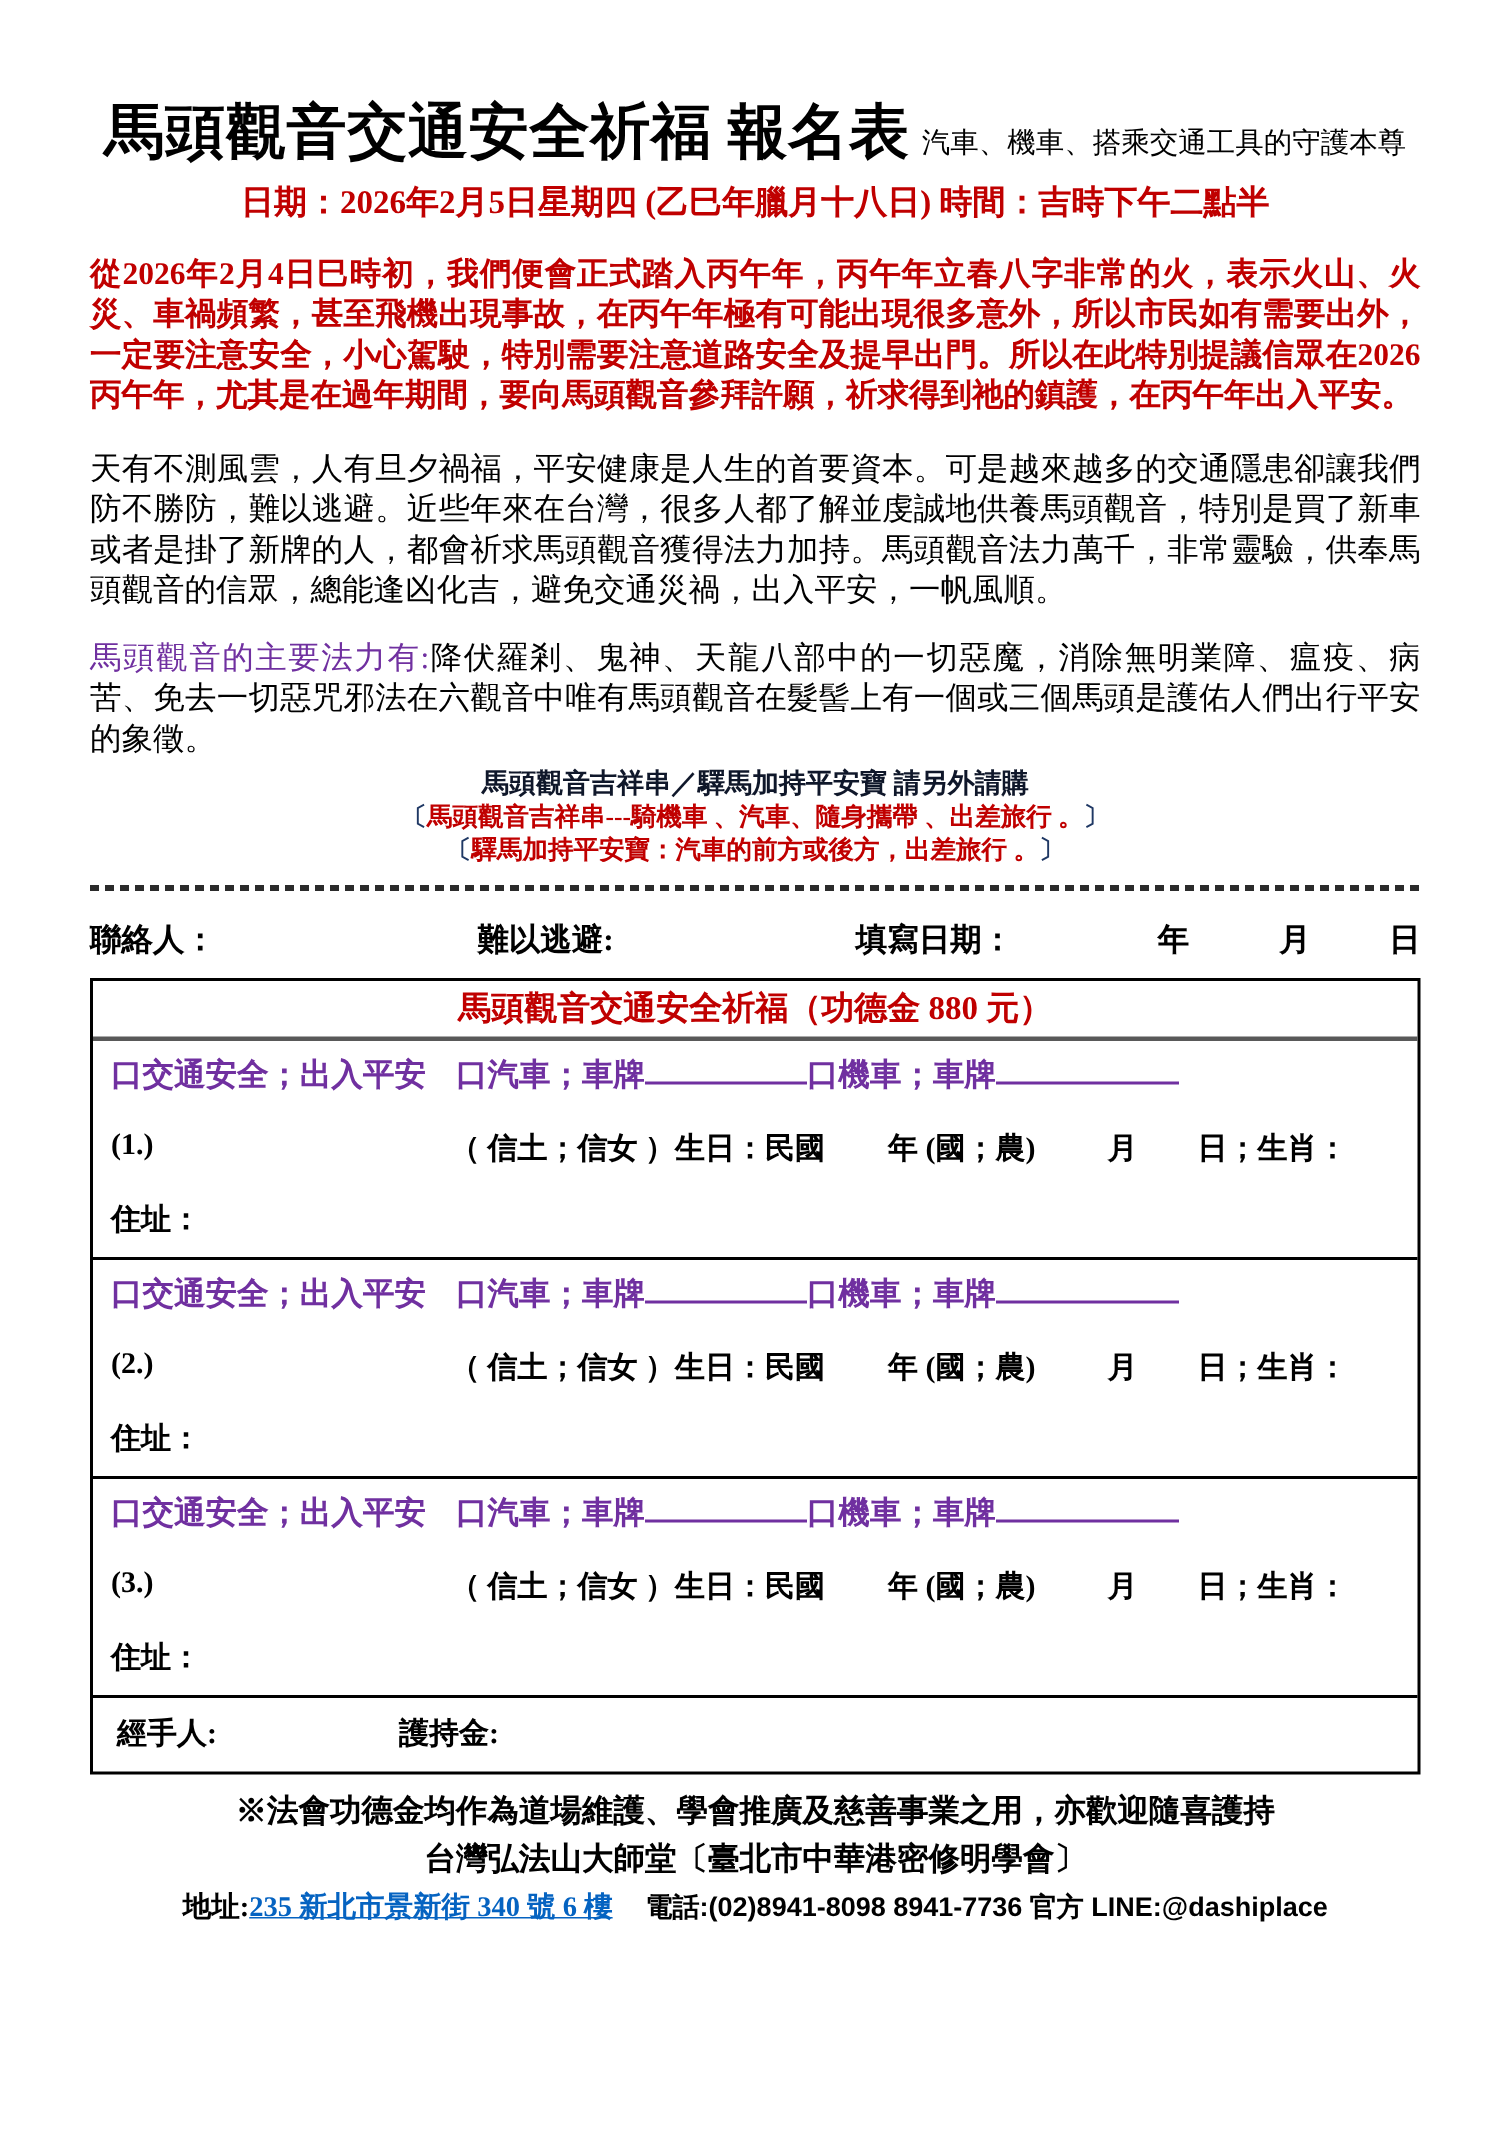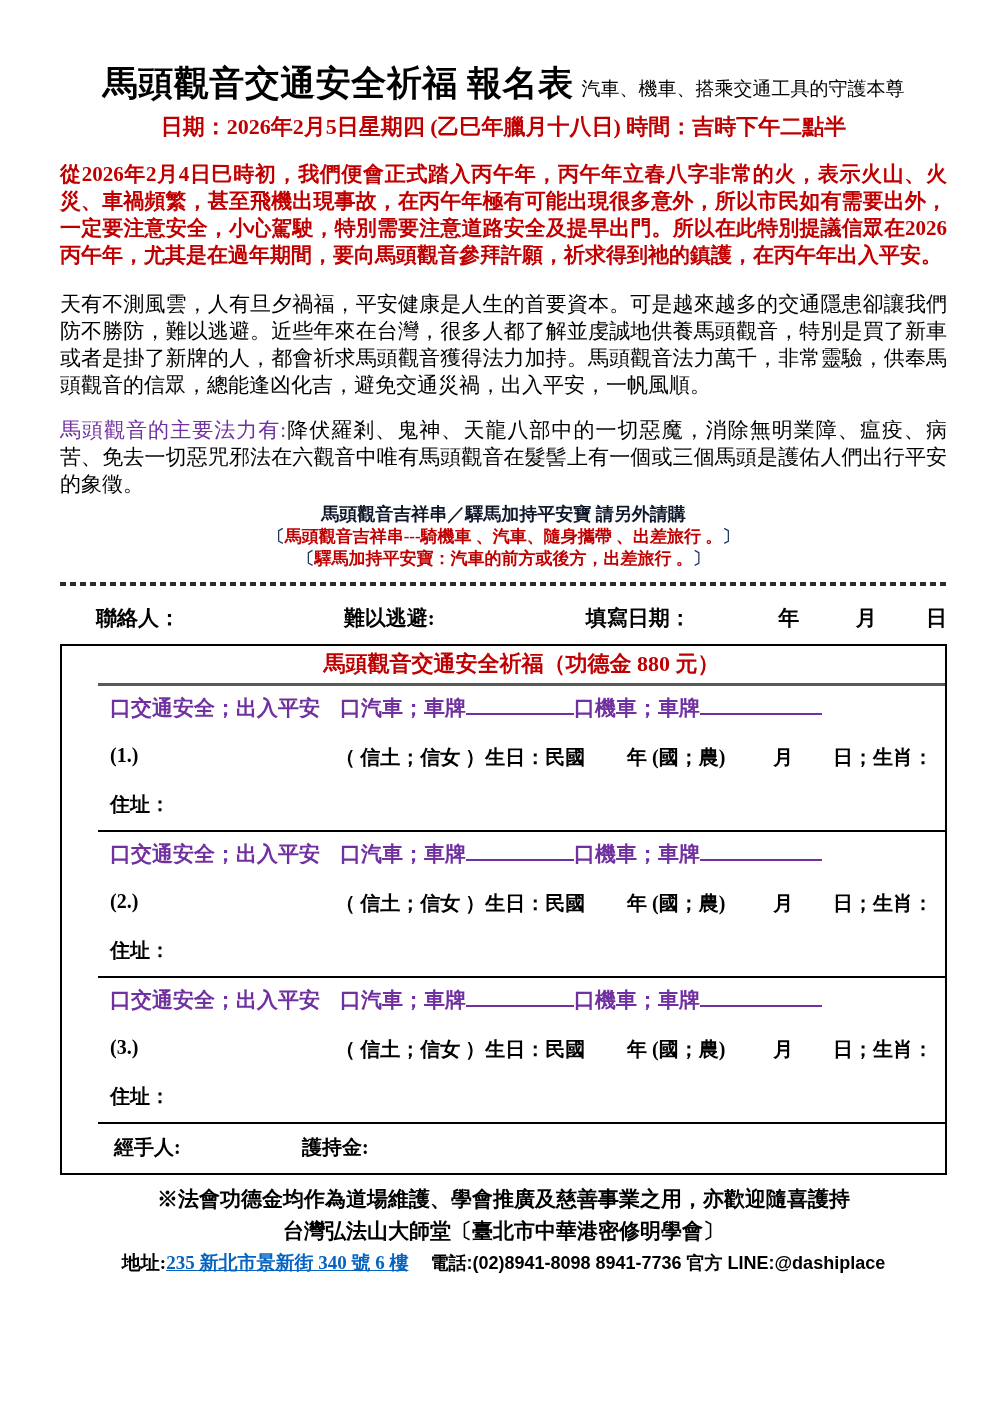--- a/index.html
+++ b/index.html
@@ -7,21 +7,21 @@
   body {
     width: 1005px; height: 1420px;
     font-family: "Liberation Serif", "DejaVu Serif", serif;
     color: #000;
     overflow: hidden;
   }
   .page { width: 1005px; height: 1420px; padding: 60px 58px 0 60px; }
 
   
   .title-line { text-align: center; white-space: nowrap; }
-  .title-main { font-size: 35px; font-weight: bold; letter-spacing: 0.5px; }
+  .title-main { font-size: 40px; font-weight: bold; letter-spacing: 0.5px; }
   .title-sub  { font-size: 19px; font-weight: normal; margin-left: 8px; margin-top: 24px; }
   .date-line  { text-align: center; color: #c00000; font-size: 22px;
                 font-weight: bold; margin-top: 5px; }
 
   
   .para { font-size: 21px; line-height: 27px; text-align: justify; }
   .p1 { margin-top: 7px; }
   .p2 { margin-top: 19px; color: #c00000; font-weight: bold; }
   .p3 { margin-top: 22px; }
   .p4 { margin-top: 18px; }
@@ -32,29 +32,29 @@
   .notice-1 { font-size: 18px; color: #0f172a; margin-top: 4px; }
   .notice-2, .notice-3 { font-size: 17px; color: #c00000; line-height: 22px; }
   .bracket { color: #1f3864; }
 
   
   .dashes { margin-top: 12px; height: 4px;
             background: repeating-linear-gradient(90deg, #2b2b2b 0 6px, transparent 6px 10px); }
 
   
   .contact-row { display: flex; margin-top: 18px; font-size: 21px; font-weight: bold; }
-  .contact-row .c1 { width: 268px; margin-left: 36px; }
+  .contact-row .c1 { width: 268px; }
   .contact-row .c2 { width: 262px; }
   .contact-row .c3 { width: 146px; }
   .contact-row .cy { width: 85px; text-align: right; }
   .contact-row .cm { width: 84px; text-align: right; }
   .contact-row .cd { width: 76px; text-align: right; }
 
   
-  .form-table { margin-top: 12px; border: 2px solid #000; padding-left: 36px; }
+  .form-table { margin-top: 12px; border: 2px solid #000; }
   .form-header { text-align: center; color: #c00000; font-size: 22px;
                  font-weight: bold; padding: 3px 0 4px; border-bottom: 3px solid #595959; }
   .entry { border-bottom: 2px solid #000; padding: 8px 12px 12px 12px; }
   .cbx-line { color: #7030a0; font-weight: bold; font-size: 21px; white-space: nowrap; }
   .cbx-gap { display: inline-block; width: 20px; }
   .blank { display: inline-block; border-bottom: 2px solid #7030a0;
            height: 4px; vertical-align: baseline; }
   .blank-1 { width: 108px; }
   .blank-2 { width: 122px; }
   .person-line { display: flex; margin-top: 22px; font-size: 20px;

